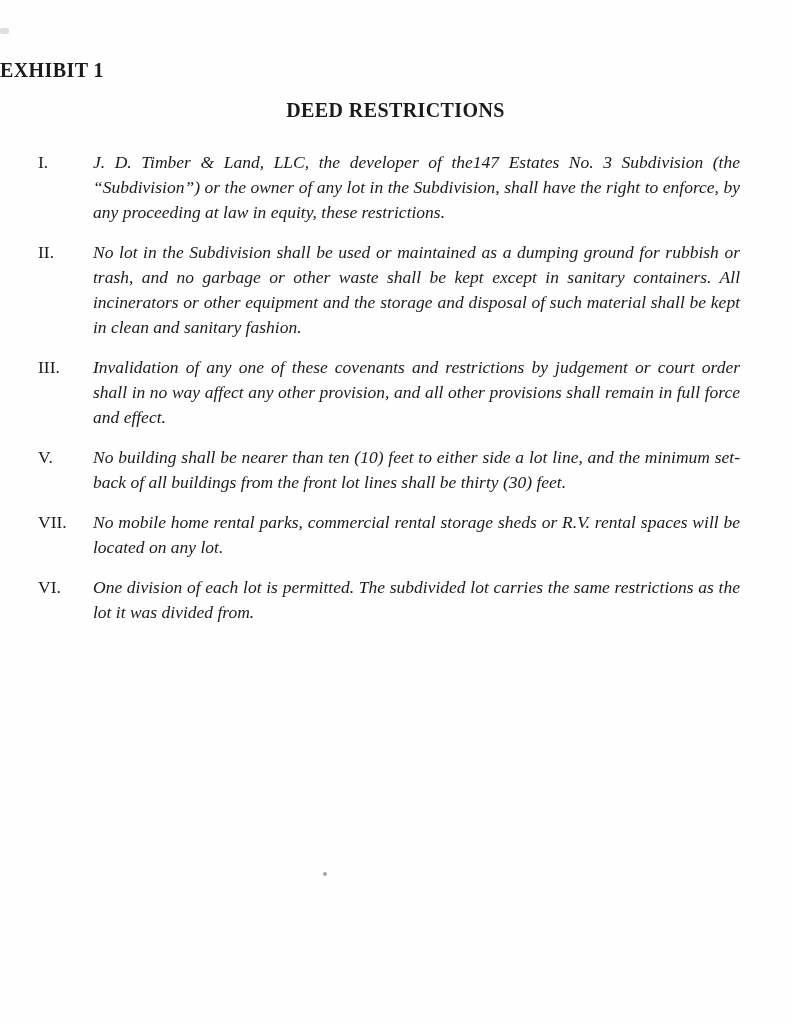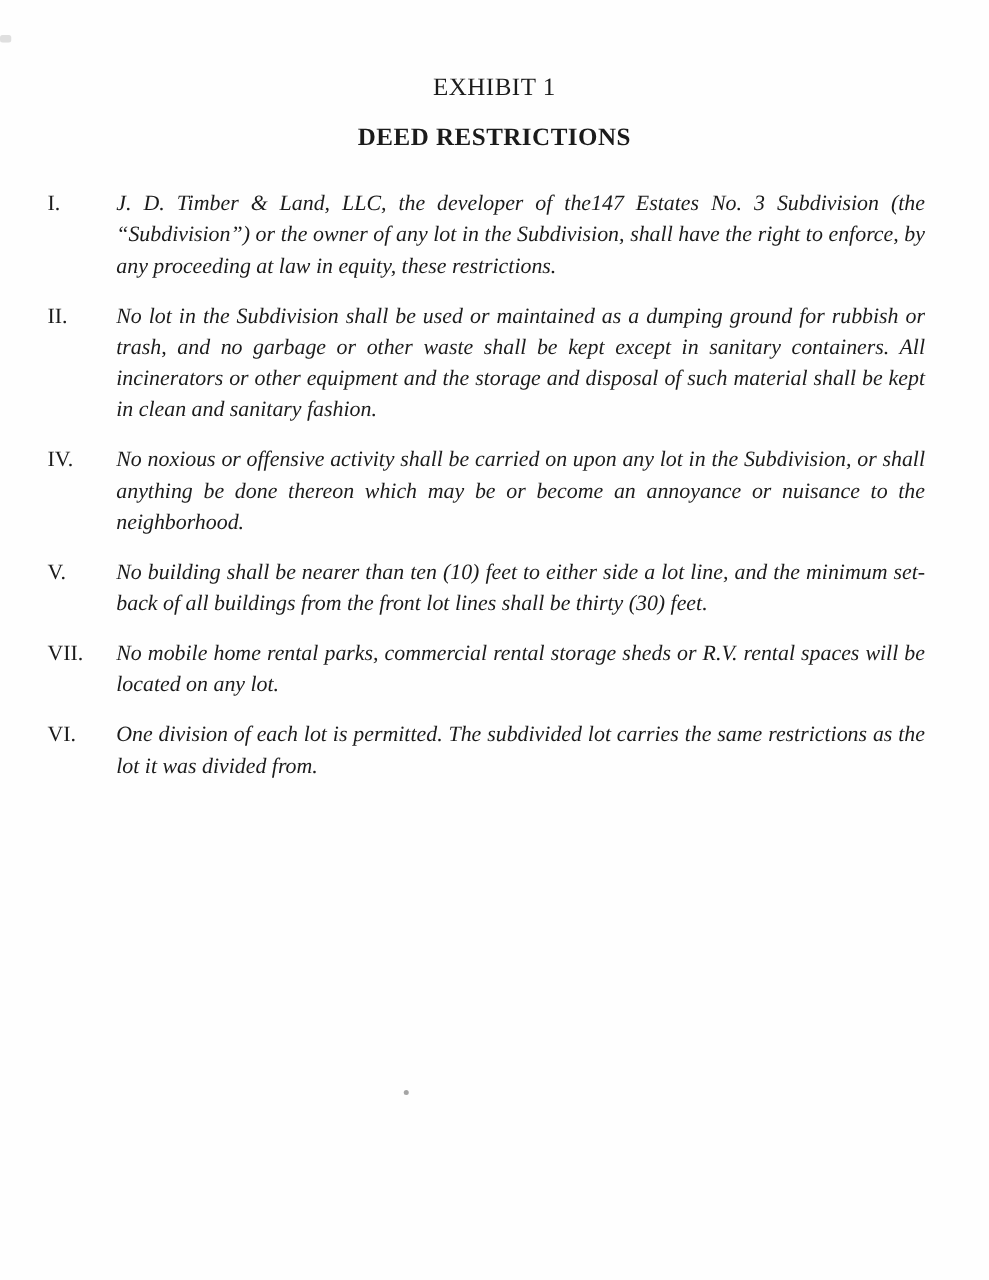--- a/index.html
+++ b/index.html
@@ -13,24 +13,23 @@
     height: 1024px;
     margin: 0;
     background: #fefefe;
     font-family: "Liberation Serif", "DejaVu Serif", serif;
     color: #1b1b1b;
     overflow: hidden;
     box-sizing: border-box;
   }
   .doc-title {
     margin: 58px 0 0 0;
-    text-align: center;
     font-size: 20px;
     line-height: 24px;
-    font-weight: normal;
+    font-weight: bold;
     letter-spacing: 0.4px;
   }
   .doc-subtitle {
     margin: 16px 0 0 0;
     text-align: center;
     font-size: 20px;
     line-height: 24px;
     font-weight: bold;
     letter-spacing: 0.4px;
   }
@@ -89,25 +88,25 @@
   <div class="section">
     <div class="numeral">I.</div>
     <div class="text">J. D. Timber &amp; Land, LLC, the developer of the147 Estates No. 3 Subdivision (the “Subdivision”) or the owner of any lot in the Subdivision, shall have the right to enforce, by any proceeding at law in equity, these restrictions.</div>
   </div>
 
   <div class="section">
     <div class="numeral">II.</div>
     <div class="text">No lot in the Subdivision shall be used or maintained as a dumping ground for rubbish or trash, and no garbage or other waste shall be kept except in sanitary containers.  All incinerators or other equipment and the storage and disposal of such material shall be kept in clean and sanitary fashion.</div>
   </div>
 
+  <div class="section">
+    <div class="numeral">III.</div>
+    <div class="text">Invalidation of any one of these covenants and restrictions by judgement or court order shall in no way affect any other provision, and all other provisions shall remain in full force and effect.</div>
+  </div>
 
-  <div class="section">
-    <div class="numeral">IV.</div>
-    <div class="text">No noxious or offensive activity shall be carried on upon any lot in the Subdivision, or shall anything be done thereon which may be or become an annoyance or nuisance to the neighborhood.</div>
-  </div>
 
   <div class="section">
     <div class="numeral">V.</div>
     <div class="text">No building shall be nearer than ten (10) feet to either side a lot line, and the minimum set-back of all buildings from the front lot lines shall be thirty (30) feet.</div>
   </div>
 
   <div class="section">
     <div class="numeral">VII.</div>
     <div class="text">No mobile home rental parks, commercial rental storage sheds or R.V. rental spaces will be located on any lot.</div>
   </div>

